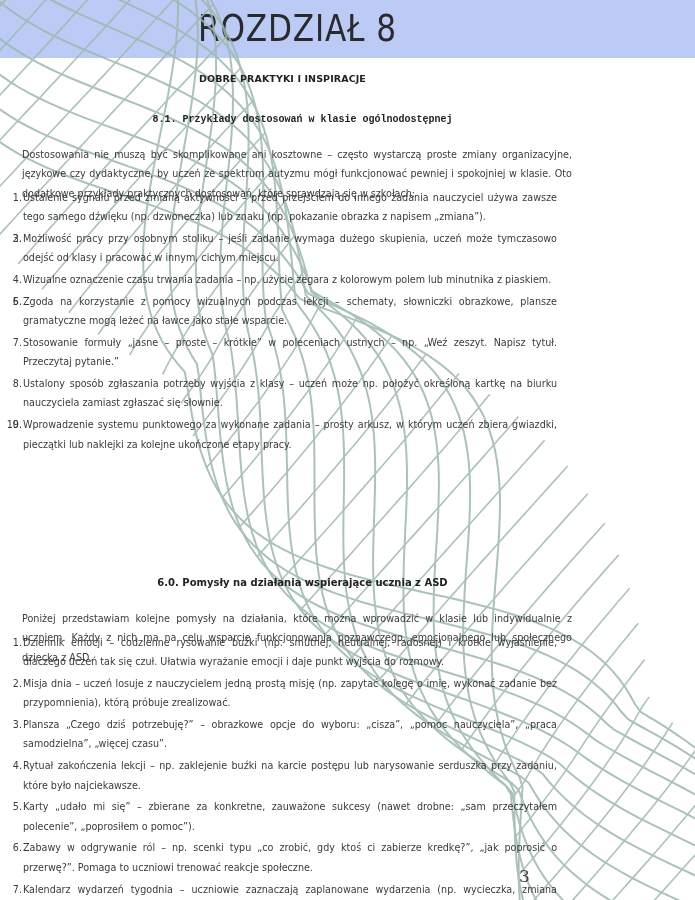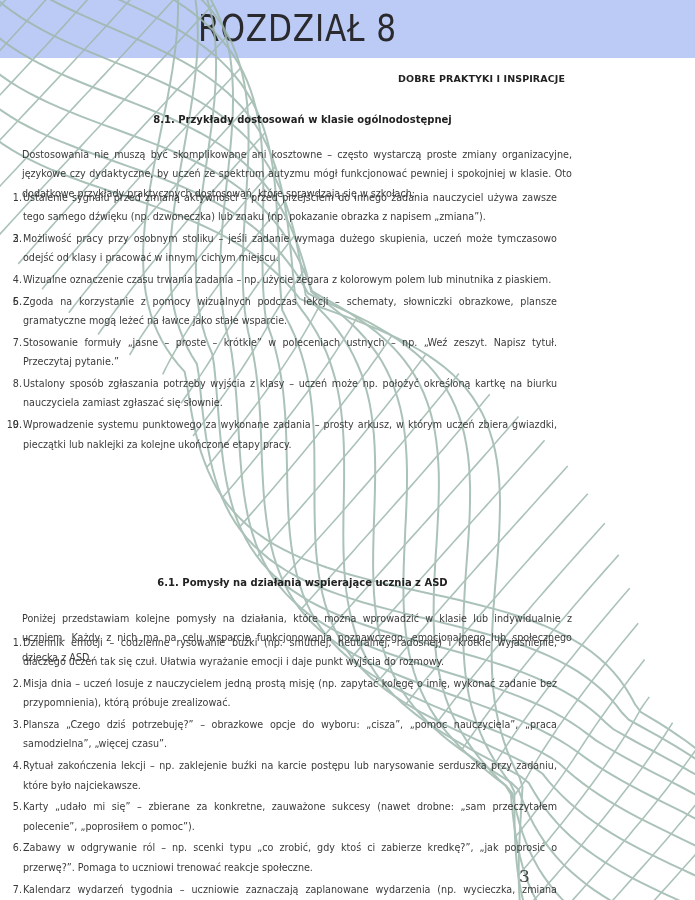--- a/index.html
+++ b/index.html
@@ -21,21 +21,21 @@
     transform: scaleX(0.82); transform-origin: left center;
   }
   .mesh {
     position: absolute; left: 0; top: 0; width: 695px; height: 900px;
     pointer-events: none; z-index: 1;
   }
   .content {
     position: absolute; left: 0; top: 0; width: 695px; height: 900px; z-index: 2;
   }
   .subtitle {
-    position: absolute; left: 0; width: 565px; text-align: right; top: 73px;
+    position: absolute; left: 0; width: 565px; text-align: center; top: 73px;
     font-size: 9.5px; font-weight: bold; color: #222; margin: 0;
     letter-spacing: 0.1px;
   }
   .section-heading {
     position: absolute; left: 0; width: 565px; text-align: center;
     font-size: 10px; font-weight: bold; color: #222; margin: 0;
   }
   .para {
     position: absolute; left: 7px; width: 550px;
     font-size: 9.6px; line-height: 19.3px; text-align: justify;
@@ -114,36 +114,36 @@
       <path d="M697.9 746.9L693.8 752.7L689.5 758.6L685.1 764.6L680.5 770.7L675.9 776.8L671.1 783.1L666.2 789.4L661.2 795.7L656.1 802.2L650.9 808.7L645.6 815.3L640.1 821.9L634.5 828.6L628.9 835.4L623.1 842.3L617.2 849.2L611.2 856.2L605.1 863.2L599.0 870.3L592.7 877.5L586.3 884.7L579.9 892.0L573.3 899.4L566.7 906.8L559.9 914.2L553.1 921.7L546.3 929.3L539.3 936.9L532.2 944.6L525.1 952.3" stroke-width="1.6"></path>
       <path d="M721.6 772.3L716.6 778.6L711.5 785.1L706.3 791.6L701.0 798.1L695.6 804.8L690.0 811.5L684.4 818.2L678.6 825.1L672.8 832.0L666.9 838.9L660.8 846.0L654.7 853.0L648.5 860.2L642.1 867.4L635.7 874.6L629.2 881.9L622.7 889.3L616.0 896.7L609.3 904.2L602.5 911.7L595.6 919.2L588.6 926.8L581.6 934.5L574.5 942.2L567.3 949.9L560.1 957.7L552.8 965.5L545.5 973.3L538.1 981.2L530.7 989.1" stroke-width="1.6"></path>
       <path d="M743.3 798.9L737.6 805.7L731.8 812.6L725.8 819.6L719.8 826.6L713.7 833.7L707.5 840.8L701.2 848.0L694.8 855.2L688.3 862.5L681.8 869.8L675.2 877.2L668.5 884.7L661.7 892.1L654.9 899.7L648.0 907.2L641.0 914.9L634.0 922.5L626.9 930.2L619.7 937.9L612.5 945.7L605.3 953.5L598.0 961.3L590.6 969.2L583.2 977.0L575.8 984.9L568.3 992.9L560.8 1000.8L553.3 1008.8L545.7 1016.8L538.1 1024.8" stroke-width="1.6"></path>
       <path d="M763.0 826.8L756.6 834.1L750.1 841.4L743.6 848.7L736.9 856.1L730.3 863.5L723.5 871.0L716.7 878.5L709.8 886.1L702.8 893.7L695.8 901.3L688.8 909.0L681.6 916.7L674.5 924.4L667.3 932.2L660.0 940.0L652.7 947.8L645.4 955.7L638.0 963.5L630.6 971.4L623.2 979.3L615.7 987.2L608.2 995.2L600.7 1003.1L593.2 1011.1L585.6 1019.1L578.1 1027.0L570.5 1035.0L563.0 1043.0L555.4 1051.0L547.9 1059.0" stroke-width="1.6"></path>
     </g>
 </svg>
 
 <div class="content">
   <p class="subtitle">DOBRE PRAKTYKI I INSPIRACJE</p>
 
-  <h2 class="section-heading" style="top:114px; left:20px;">8.1. Przykłady dostosowań w klasie ogólnodostępnej</h2>
+  <h2 class="section-heading" style="top:114px; left:20px;font-family:Liberation Mono, monospace;">8.1. Przykłady dostosowań w klasie ogólnodostępnej</h2>
   <p class="para" style="top:130px;">Dostosowania nie muszą być skomplikowane ani kosztowne – często wystarczą proste zmiany organizacyjne, językowe czy dydaktyczne, by uczeń ze spektrum autyzmu mógł funkcjonować pewniej i spokojniej w klasie. Oto dodatkowe przykłady praktycznych dostosowań, które sprawdzają się w szkołach:</p>
   <ol class="list" id="list1" style="top:188px;">
       <li><span class="num">1.</span><span>Ustalenie sygnału przed zmianą aktywności – przed przejściem do innego zadania nauczyciel używa zawsze tego samego dźwięku (np. dzwoneczka) lub znaku (np. pokazanie obrazka z napisem „zmiana”).</span></li>
       <li><span class="num">2.</span></li>
       <li><span class="num">3.</span><span>Możliwość pracy przy osobnym stoliku – jeśli zadanie wymaga dużego skupienia, uczeń może tymczasowo odejść od klasy i pracować w innym, cichym miejscu.</span></li>
       <li><span class="num">4.</span><span>Wizualne oznaczenie czasu trwania zadania – np. użycie zegara z kolorowym polem lub minutnika z piaskiem.</span></li>
       <li><span class="num">5.</span></li>
       <li><span class="num">6.</span><span>Zgoda na korzystanie z pomocy wizualnych podczas lekcji – schematy, słowniczki obrazkowe, plansze gramatyczne mogą leżeć na ławce jako stałe wsparcie.</span></li>
       <li><span class="num">7.</span><span>Stosowanie formuły „jasne – proste – krótkie” w poleceniach ustnych – np. „Weź zeszyt. Napisz tytuł. Przeczytaj pytanie.”</span></li>
       <li><span class="num">8.</span><span>Ustalony sposób zgłaszania potrzeby wyjścia z klasy – uczeń może np. położyć określoną kartkę na biurku nauczyciela zamiast zgłaszać się słownie.</span></li>
       <li><span class="num">9.</span></li>
       <li><span class="num wide">10.</span><span>Wprowadzenie systemu punktowego za wykonane zadania – prosty arkusz, w którym uczeń zbiera gwiazdki, pieczątki lub naklejki za kolejne ukończone etapy pracy.</span></li>
     </ol>
 
-  <h2 class="section-heading" style="top:577px; left:20px;">6.1. Pomysły na działania wspierające ucznia z ASD</h2>
+  <h2 class="section-heading" style="top:577px; left:20px;">6.0. Pomysły na działania wspierające ucznia z ASD</h2>
   <p class="para" style="top:594px;">Poniżej przedstawiam kolejne pomysły na działania, które można wprowadzić w klasie lub indywidualnie z uczniem. Każdy z nich ma na celu wsparcie funkcjonowania poznawczego, emocjonalnego lub społecznego dziecka z ASD.</p>
   <ol class="list" id="list2" style="top:633px;">
       <li><span class="num">1.</span><span>Dziennik emocji – codzienne rysowanie buźki (np. smutnej, neutralnej, radosnej) i krótkie wyjaśnienie, dlaczego uczeń tak się czuł. Ułatwia wyrażanie emocji i daje punkt wyjścia do rozmowy.</span></li>
       <li><span class="num">2.</span><span>Misja dnia – uczeń losuje z nauczycielem jedną prostą misję (np. zapytać kolegę o imię, wykonać zadanie bez przypomnienia), którą próbuje zrealizować.</span></li>
       <li><span class="num">3.</span><span>Plansza „Czego dziś potrzebuję?” – obrazkowe opcje do wyboru: „cisza”, „pomoc nauczyciela”, „praca samodzielna”, „więcej czasu”.</span></li>
       <li><span class="num">4.</span><span>Rytuał zakończenia lekcji – np. zaklejenie buźki na karcie postępu lub narysowanie serduszka przy zadaniu, które było najciekawsze.</span></li>
       <li><span class="num">5.</span><span>Karty „udało mi się” – zbierane za konkretne, zauważone sukcesy (nawet drobne: „sam przeczytałem polecenie”, „poprosiłem o pomoc”).</span></li>
       <li><span class="num">6.</span><span>Zabawy w odgrywanie ról – np. scenki typu „co zrobić, gdy ktoś ci zabierze kredkę?”, „jak poprosić o przerwę?”. Pomaga to uczniowi trenować reakcje społeczne.</span></li>
       <li><span class="num">7.</span><span>Kalendarz wydarzeń tygodnia – uczniowie zaznaczają zaplanowane wydarzenia (np. wycieczka, zmiana nauczyciela, dzień wolny), co zmniejsza niepokój przed zmianą.</span></li>
     </ol>

